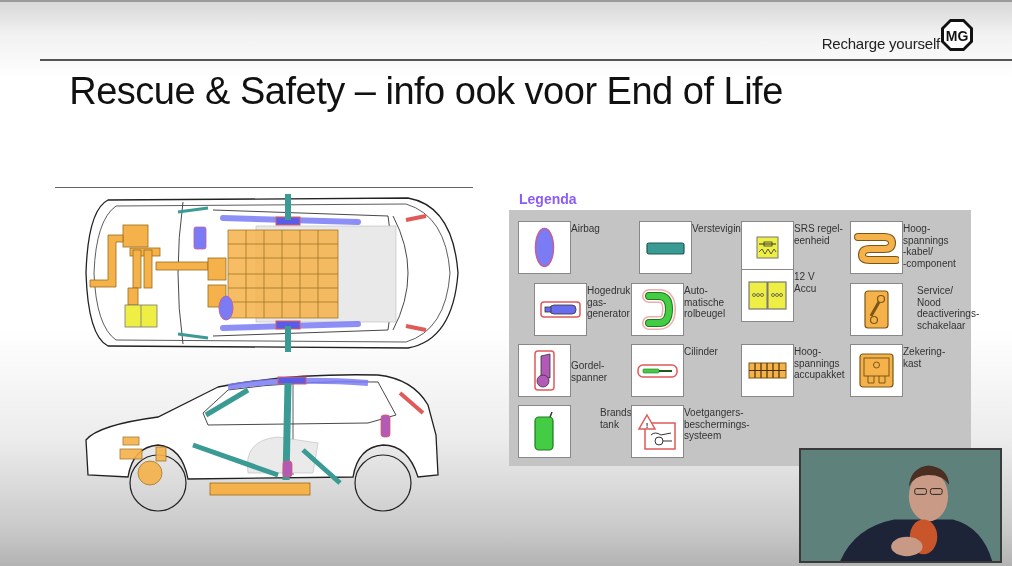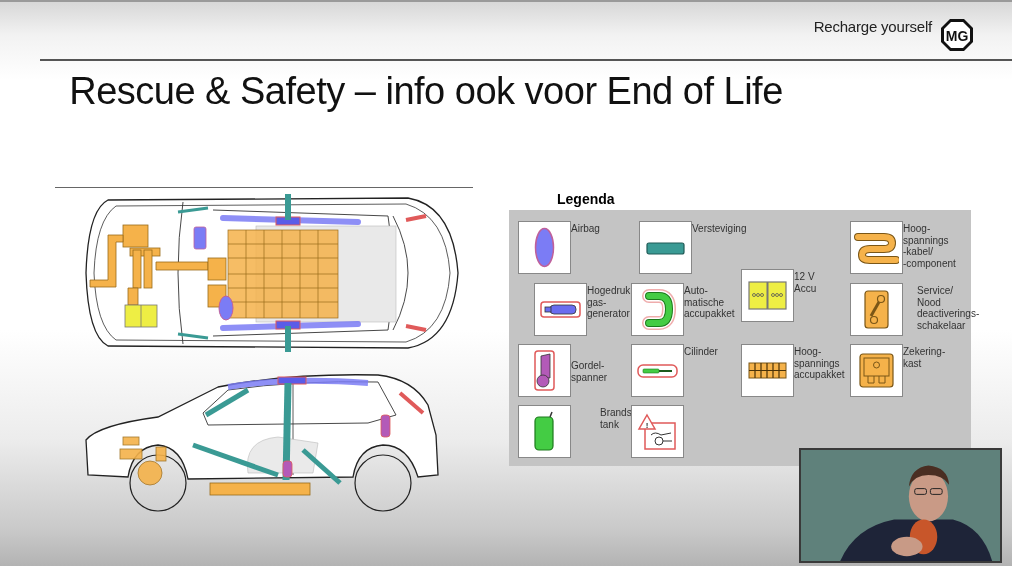--- a/index.html
+++ b/index.html
@@ -4,34 +4,34 @@
 <style>
   * { box-sizing: border-box; margin: 0; padding: 0; }
   html, body { width: 1012px; height: 566px; overflow: hidden; }
   body {
     position: relative;
     font-family: "Liberation Sans", "DejaVu Sans", sans-serif;
     background: linear-gradient(to bottom, #d6d6d6 0px, #f2f2f2 35px, #ffffff 80px, #ffffff 330px, #ececec 440px, #c9c9c9 530px, #b3b3b3 566px);
     color: #111;
   }
   .top-edge { position: absolute; left: 0; top: 0; width: 1012px; height: 2px; background: #9a9a9a; }
-  .brand { position: absolute; right: 38px; top: 18px; display: flex; align-items: flex-start; gap: 8px; }
+  .brand { position: absolute; right: 38px; top: 18px; display: flex; align-items: flex-end; }
   .tagline { font-size: 15px; color: #222; letter-spacing: -0.2px; }
   .mg-logo { width: 34px; height: 34px; }
   .header-rule { position: absolute; left: 40px; top: 59px; width: 972px; height: 2px; background: #555; }
   .title {
     position: absolute; left: 0; top: 70px; width: 852px; text-align: center;
     font-size: 38px; font-weight: normal; color: #111; letter-spacing: -0.5px;
     font-family: "Liberation Sans", sans-serif;
   }
   .diagram-rule { position: absolute; left: 55px; top: 187px; width: 418px; height: 1px; background: #666; }
   .car-top { position: absolute; left: 78px; top: 190px; width: 385px; height: 166px; }
   .car-side { position: absolute; left: 78px; top: 365px; width: 385px; height: 150px; }
 
-  .legend-title { position: absolute; left: 519px; top: 191px; color: #000000; font-weight: bold; font-size: 14px; margin-left: 38px; }
+  .legend-title { position: absolute; left: 519px; top: 191px; color: #8b5cf6; font-weight: bold; font-size: 14px; }
   .legend-panel {
     position: absolute; left: 509px; top: 210px; width: 462px; height: 256px;
     background: #c4c4c4;
   }
   .legend-item { position: absolute; display: flex; }
   .legend-box {
     width: 53px; height: 53px; background: #fff; border: 1.5px solid #888;
     display: flex; align-items: center; justify-content: center; flex-shrink: 0;
   }
   .legend-box svg { width: 45px; height: 45px; }
@@ -163,20 +163,32 @@
     <div class="legend-label">Airbag</div>
   </div>
   <div class="legend-item" style="left:130px; top:11px;">
     <div class="legend-box">
         <svg viewBox="0 0 45 45">
           <rect x="4" y="18" width="37" height="11" rx="2" fill="#3a9a94" stroke="#1f5a56" stroke-width="1.2"></rect>
         </svg>
       </div>
     <div class="legend-label">Versteviging</div>
   </div>
+  <div class="legend-item" style="left:232px; top:11px;">
+    <div class="legend-box">
+        <svg viewBox="0 0 45 45">
+          <rect x="12" y="12" width="21" height="21" fill="#eeee44" stroke="#777" stroke-width="1"></rect>
+          <line x1="14" y1="19" x2="31" y2="19" stroke="#333"></line>
+          <rect x="19" y="17" width="8" height="4" fill="none" stroke="#333" stroke-width="0.8"></rect>
+          <path d="M14,27 L17,24 L20,29 L23,24 L26,29 L29,24 L31,27" fill="none" stroke="#333" stroke-width="0.8"></path>
+        </svg>
+      </div>
+    <div class="legend-label">SRS regel-
+eenheid</div>
+  </div>
   <div class="legend-item" style="left:341px; top:11px;">
     <div class="legend-box">
         <svg viewBox="0 0 45 45">
           <path d="M4,12 L30,12 Q38,12 38,18 Q38,24 30,24 L16,24 Q8,24 8,30 Q8,35 16,35 L42,35" fill="none" stroke="#7a5616" stroke-width="8" stroke-linecap="round"></path>
           <path d="M4,12 L30,12 Q38,12 38,18 Q38,24 30,24 L16,24 Q8,24 8,30 Q8,35 16,35 L42,35" fill="none" stroke="#f5b24a" stroke-width="6" stroke-linecap="round"></path>
         </svg>
       </div>
     <div class="legend-label">Hoog-
 spannings
 -kabel/
@@ -199,21 +211,21 @@
     <div class="legend-box">
         <svg viewBox="0 0 45 45">
           <path d="M14,9 L24,9 Q34,9 34,22 Q34,36 24,36 L14,36" fill="none" stroke="#e05a5a" stroke-width="14" stroke-linecap="round" opacity="0.5"></path>
           <path d="M14,9 L24,9 Q34,9 34,22 Q34,36 24,36 L14,36" fill="none" stroke="#fff" stroke-width="11" stroke-linecap="round"></path>
           <path d="M14,9 L24,9 Q34,9 34,22 Q34,36 24,36 L14,36" fill="none" stroke="#1c7a1c" stroke-width="8" stroke-linecap="round"></path>
           <path d="M14,9 L24,9 Q34,9 34,22 Q34,36 24,36 L14,36" fill="none" stroke="#44cc44" stroke-width="6" stroke-linecap="round"></path>
         </svg>
       </div>
     <div class="legend-label">Auto-
 matische
-accupakket</div>
+rolbeugel</div>
   </div>
   <div class="legend-item" style="left:232px; top:59px;">
     <div class="legend-box">
         <svg viewBox="0 0 45 45">
           <rect x="4" y="9" width="37" height="27" fill="#eeee44" stroke="#777" stroke-width="1.2"></rect>
           <line x1="22.5" y1="9" x2="22.5" y2="36" stroke="#777" stroke-width="2"></line>
           <g fill="none" stroke="#555" stroke-width="0.8">
             <circle cx="9" cy="22" r="1.5"></circle>
             <circle cx="13" cy="22" r="1.5"></circle>
             <circle cx="17" cy="22" r="1.5"></circle>
@@ -307,20 +319,23 @@
     <div class="legend-box">
         <svg viewBox="0 0 45 45">
           <rect x="10" y="14" width="30" height="26" fill="none" stroke="#e05a5a" stroke-width="1.5"></rect>
           <polygon points="12,6 20,20 4,20" fill="#fff" stroke="#e05a5a" stroke-width="1.5"></polygon>
           <text x="12" y="18.5" text-anchor="middle" font-size="8" font-weight="bold" fill="#333" font-family="Liberation Sans, sans-serif">!</text>
           <circle cx="24" cy="32" r="4" fill="none" stroke="#333" stroke-width="1"></circle>
           <path d="M16,26 Q20,22 26,26 L36,24" fill="none" stroke="#333" stroke-width="1"></path>
           <line x1="28" y1="32" x2="37" y2="32" stroke="#333" stroke-width="1"></line>
         </svg>
       </div>
+    <div class="legend-label">Voetgangers-
+beschermings-
+systeem</div>
   </div>
 </div>
 
 <div class="video-pip">
   <svg viewBox="0 0 203 115" preserveAspectRatio="none">
     <rect width="203" height="115" fill="#5f817b"></rect>
     <path d="M40,115 Q55,80 95,72 L155,72 Q185,80 195,115 Z" fill="#1e2438"></path>
     <ellipse cx="130" cy="48" rx="20" ry="26" fill="#c99a86"></ellipse>
     <path d="M110,38 Q112,18 130,16 Q150,18 151,36 Q145,26 130,26 Q116,26 110,38 Z" fill="#4a2e22"></path>
     <rect x="116" y="40" width="12" height="6" rx="2" fill="none" stroke="#222" stroke-width="1"></rect>

